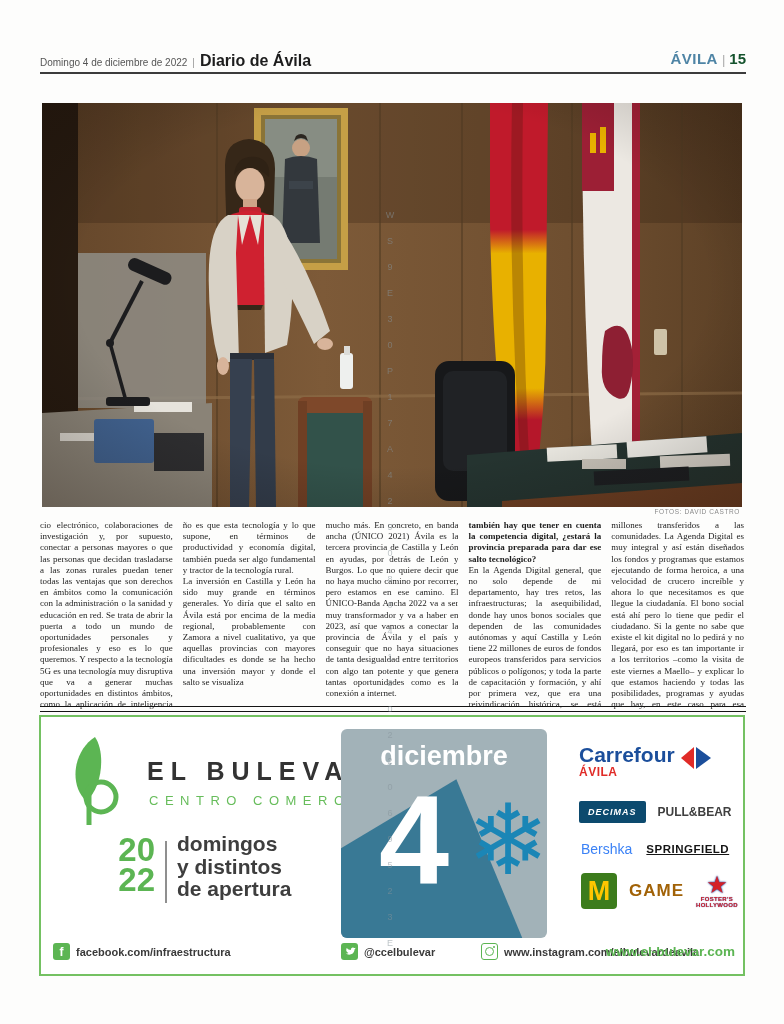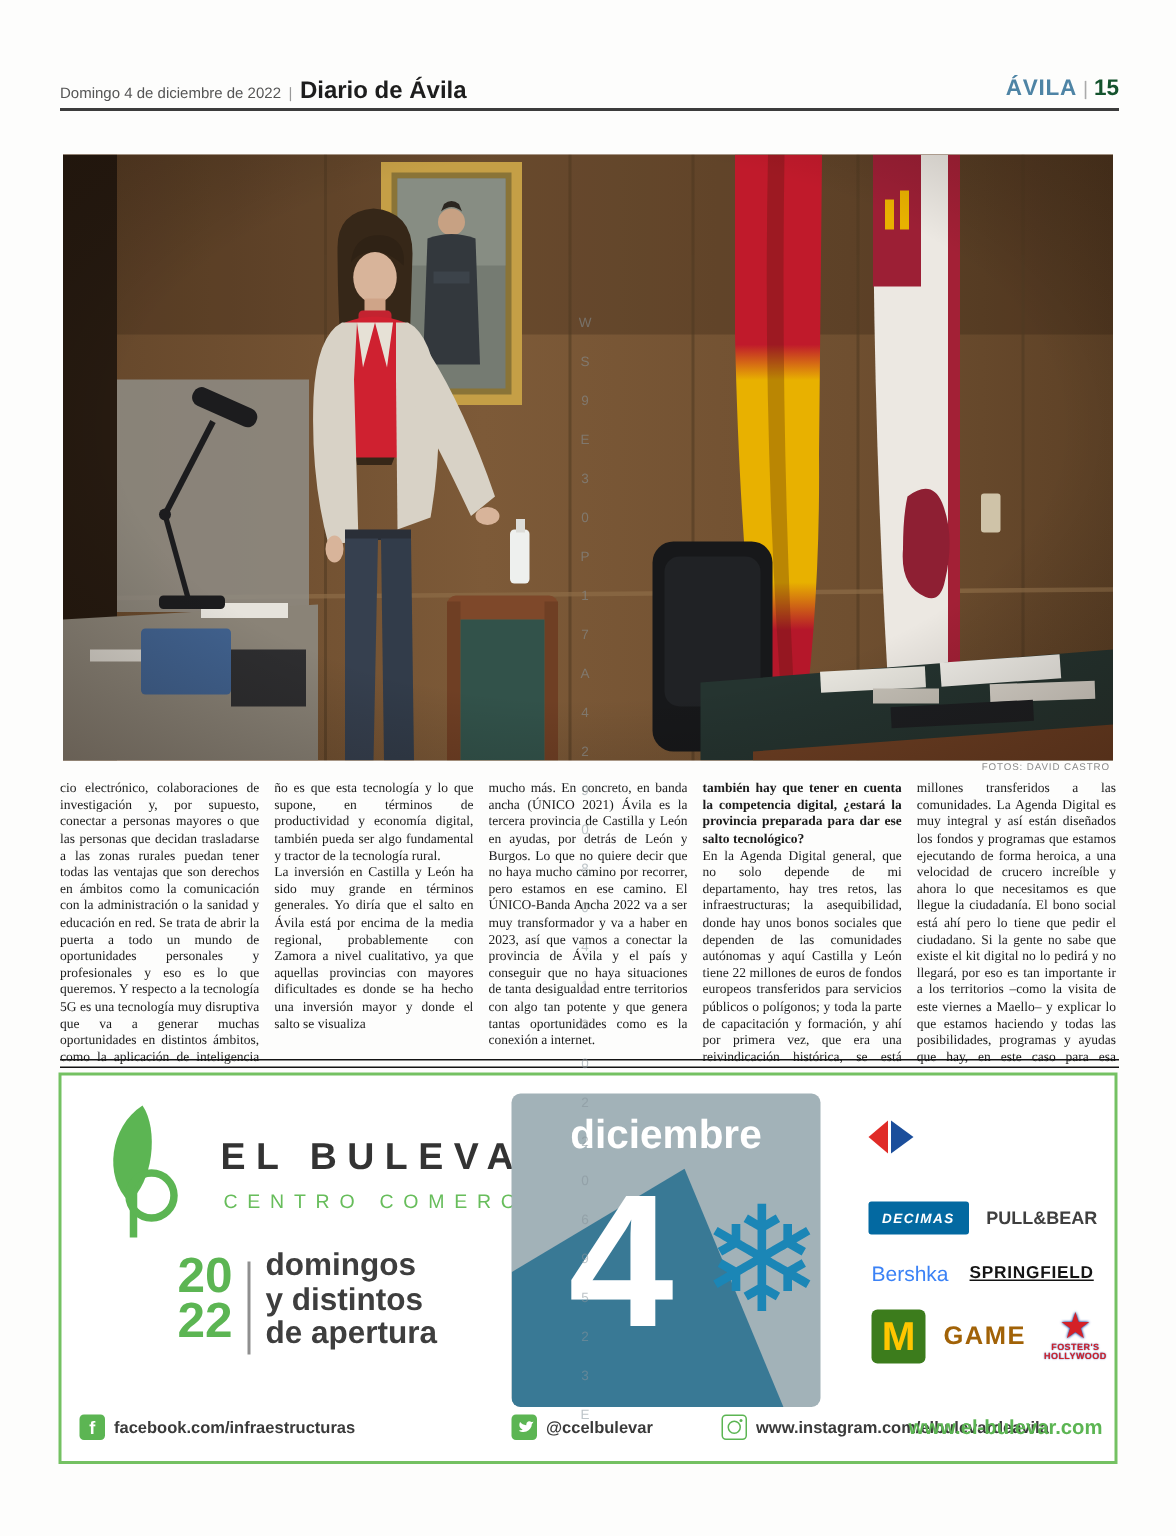--- a/index.html
+++ b/index.html
@@ -60,21 +60,21 @@
   #logos{position:absolute;left:538px;top:0;width:160px;height:220px;}
   .carrefour-row{position:absolute;left:0;top:28px;display:flex;align-items:flex-start;gap:6px;}
   .carrefour-word{font-size:21px;font-weight:bold;color:#1b4e9b;line-height:20px;}
   .carrefour-city{font-size:12px;font-weight:bold;color:#e02b27;letter-spacing:.5px;}
   .cf-sym{position:relative;width:30px;height:24px;margin-top:1px;}
   .cf-sym .tri-l{position:absolute;left:0;top:1px;width:0;height:0;
       border-top:11px solid transparent;border-bottom:11px solid transparent;border-right:13px solid #e02b27;}
   .cf-sym .tri-r{position:absolute;right:0;top:1px;width:0;height:0;
       border-top:11px solid transparent;border-bottom:11px solid transparent;border-left:15px solid #1b4e9b;}
   .row2{position:absolute;left:0;top:84px;display:flex;align-items:center;gap:12px;}
-  .decimas-box{background:#0369a1;color:#fff;font-style:italic;font-weight:bold;font-size:9px;
+  .decimas-box{background:#0c4a6e;color:#fff;font-style:italic;font-weight:bold;font-size:9px;
                letter-spacing:1px;padding:6px 9px;border-radius:2px;}
   .pullbear{font-size:12px;font-weight:bold;color:#3f3f3f;text-align:right;}
   .row3{position:absolute;left:2px;top:124px;display:flex;align-items:center;gap:14px;}
   .bershka{font-size:14px;color:#3b82f6;}
   .springfield{font-size:11.5px;font-weight:bold;color:#141414;letter-spacing:.5px;text-decoration:underline;}
   .row4{position:absolute;left:2px;top:156px;display:flex;align-items:center;gap:12px;}
   .mcd-box{width:36px;height:36px;background:#3c7c1c;border-radius:4px;display:flex;
            align-items:center;justify-content:center;font-size:27px;font-weight:bold;color:#ffc600;}
   .game{font-size:17px;font-weight:bold;color:#a16207;letter-spacing:1px;}
   .fosters{display:flex;flex-direction:column;align-items:center;line-height:1;}
@@ -281,20 +281,24 @@
 
     <div id="cal-card">
       <div id="cal-wedge"></div>
       <div id="cal-month">diciembre</div>
       <div id="cal-day">4</div>
       <div id="snowflake">❄</div>
     </div>
 
     <div id="logos">
       <div class="carrefour-row">
+        <div>
+          <div class="carrefour-word">Carrefour</div>
+          <div class="carrefour-city">ÁVILA</div>
+        </div>
         <div class="cf-sym">
           <div class="tri-l"></div>
             <div class="tri-r"></div>
         </div>
       </div>
       <div class="row2">
         <div class="decimas-box">DECIMAS</div>
         <div class="pullbear">PULL&amp;BEAR</div>
       </div>
       <div class="row3">
@@ -308,21 +312,21 @@
           <div class="star">★</div>
           <div class="ftxt">FOSTER'S</div>
           <div class="ftxt">HOLLYWOOD</div>
         </div>
       </div>
     </div>
 
     <div id="social">
       <div class="soc-item" style="left:12px">
         <div class="soc-ico">f</div>
-        <div class="soc-text">facebook.com/infraestructuras</div>
+        <div class="soc-text">facebook.com/infraestructura</div>
       </div>
       <div class="soc-item" style="left:300px">
         <div class="soc-ico">
           <svg width="12" height="11" viewBox="0 0 14 12">
               <path d="M13.5 1.5c-.5.25-1 .4-1.5.45A2.4 2.4 0 0 0 8 3.8v.55A5.8 5.8 0 0 1 3.2 2S1 6 5.2 7.8c-.95.65-2.1.7-3.1.65 1.45 1.15 3.85 1.6 6 .9 2.5-.85 4.1-3.1 4.3-6 .5-.4.95-.95 1.1-1.85z" fill="#fff"></path>
             </svg>
         </div>
         <div class="soc-text">@ccelbulevar</div>
       </div>
       <div class="soc-item" style="left:440px">

